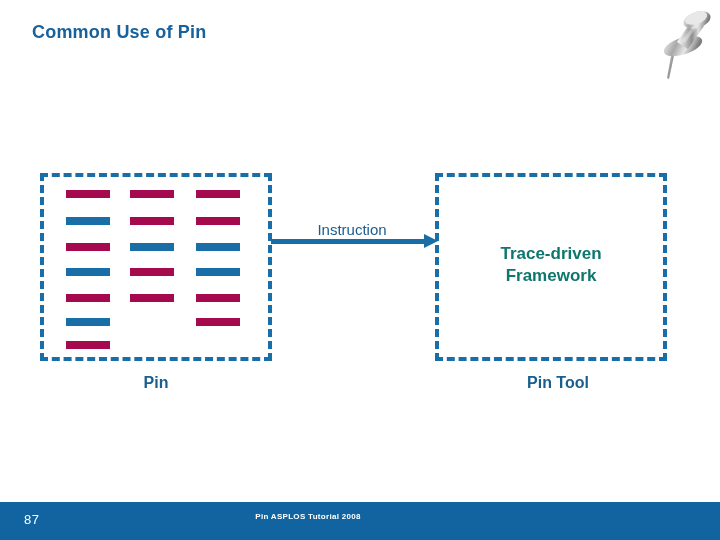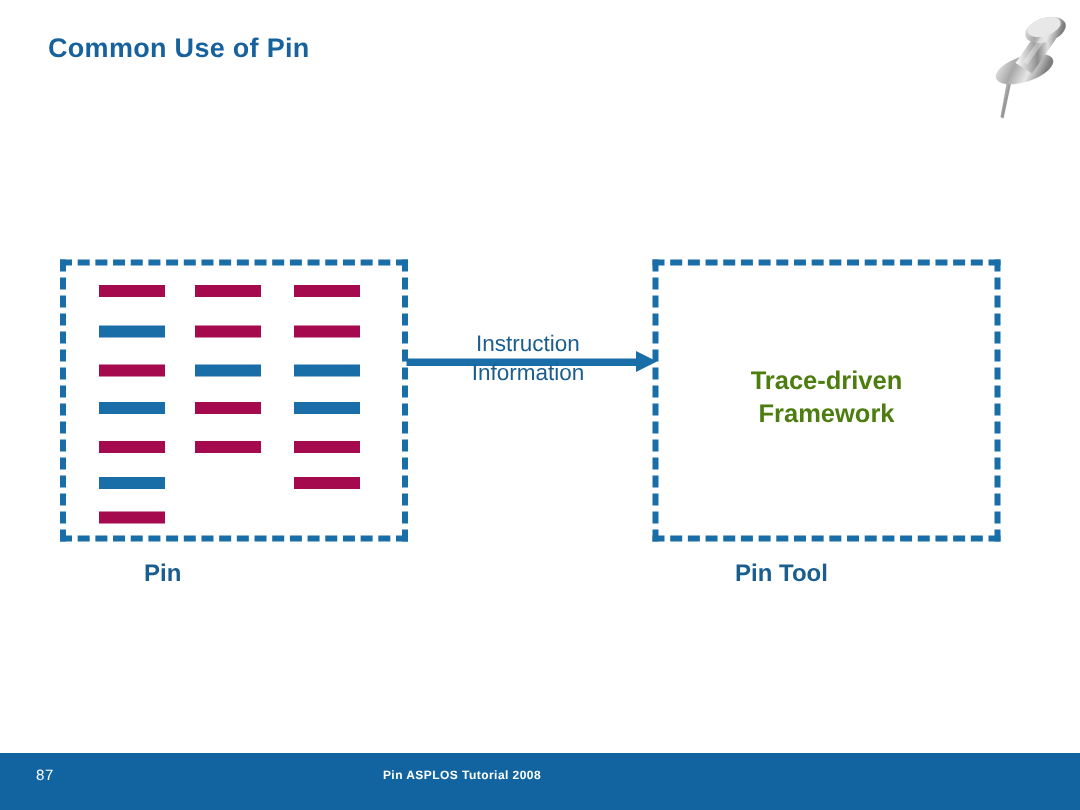--- a/index.html
+++ b/index.html
@@ -113,48 +113,49 @@
 
   
   #framework-label {
     position: absolute;
     left: 448px;
     top: 243px;
     width: 206px;
     text-align: center;
     font-size: 17px;
     font-weight: bold;
-    color: #4d7c0f;
+    color: #0f766e;
     line-height: 1.3;
   }
 
   
   .caption {
     position: absolute;
     font-size: 16px;
     font-weight: bold;
     color: #1a5d8f;
+    text-align: center;
   }
   #pin-caption  { left: 96px;  top: 374px; width: 120px; }
   #tool-caption { left: 490px; top: 374px; width: 136px; }
 
   
   #footer-bar {
     position: absolute;
     left: 0;
     top: 502px;
     width: 720px;
     height: 38px;
     background: #11649f;
   }
   #footer-page {
     position: absolute;
     left: 24px;
     top: 512px;
-    font-size: 10px;
+    font-size: 13px;
     font-weight: normal;
     color: #ffffff;
     letter-spacing: 0.5px;
   }
   #footer-center {
     position: absolute;
     left: 0;
     top: 512px;
     width: 616px;
     text-align: center;
@@ -234,21 +235,20 @@
         <div class="bar magenta" style="top: 294px;"></div>
         <div class="bar magenta" style="top: 318px;"></div>
       </div>
     </div>
 
   <div id="arrow-line"></div>
   <div id="arrow-head"></div>
 
   <div id="arrow-label">
     <div>Instruction</div>
-    <div>Information</div>
   </div>
 
   <div id="tool-box" class="dashed-box"></div>
 
   <div id="framework-label">
     <div>Trace-driven</div>
     <div>Framework</div>
   </div>
 
   <div id="pin-caption" class="caption">Pin</div>

